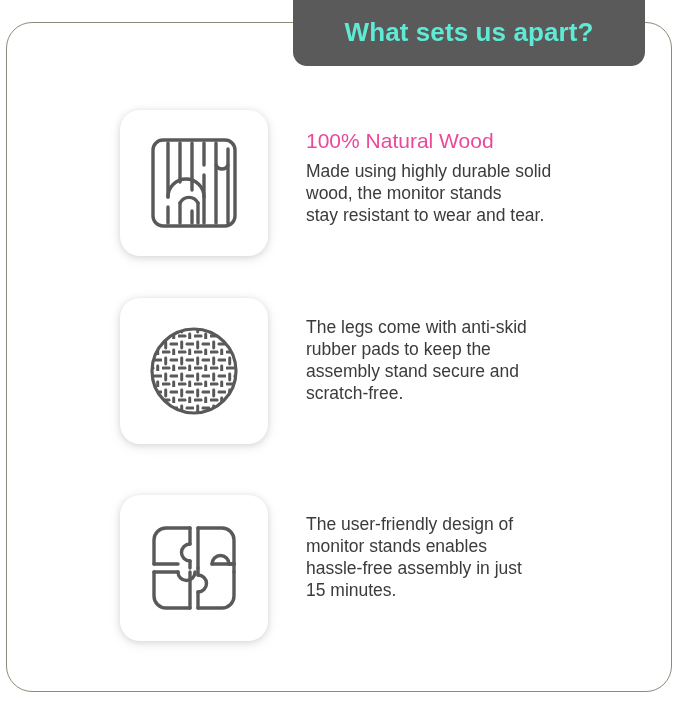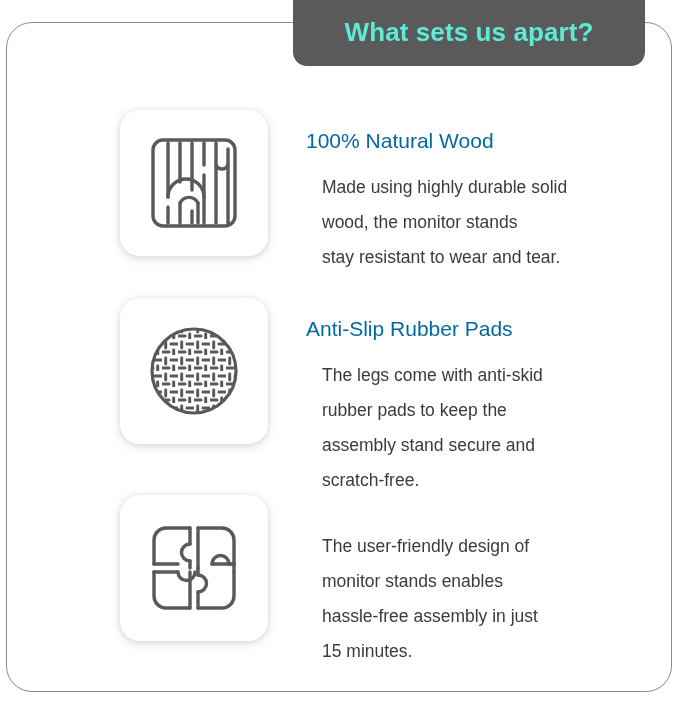--- a/index.html
+++ b/index.html
@@ -86,32 +86,32 @@
   .icon-tile svg { display: block; }
 
   
   .feature-text {
     position: absolute;
     left: 306px;
     top: 18px;
     width: 330px;
   }
   .feature-heading {
-    color: #0369a1;
+    color: #ec4899;
     font-size: 21px;
     font-weight: normal;
     line-height: 26px;
     margin: 0 0 6px 0;
     white-space: nowrap;
   }
   .feature-desc {
     color: #3b3b3b;
     font-size: 17.5px;
-    line-height: 35px;
-    margin: 16px;
+    line-height: 22px;
+    margin: 0;
     white-space: pre-line;
   }
 </style>
 </head>
 <body>
 
 <div id="feature-card"></div>
 
 <div id="header-banner">
   <span class="title">What sets us apart?</span>
@@ -170,21 +170,20 @@
             </pattern>
           </defs>
           <g clip-path="url(#circClip)">
             <rect x="0" y="0" width="96" height="96" fill="url(#weave)"></rect>
           </g>
           <circle cx="48" cy="48" r="42" stroke="#595959" stroke-width="3.2" fill="none"></circle>
         </svg>
       </span>
     </div>
     <div class="feature-text">
-      <p class="feature-heading">Anti-Slip Rubber Pads</p>
       <p class="feature-desc">The legs come with anti-skid
 rubber pads to keep the
 assembly stand secure and
 scratch-free.</p>
     </div>
   </div>
 
   <div class="feature-row row-2">
     <div class="icon-tile">
       <span>

